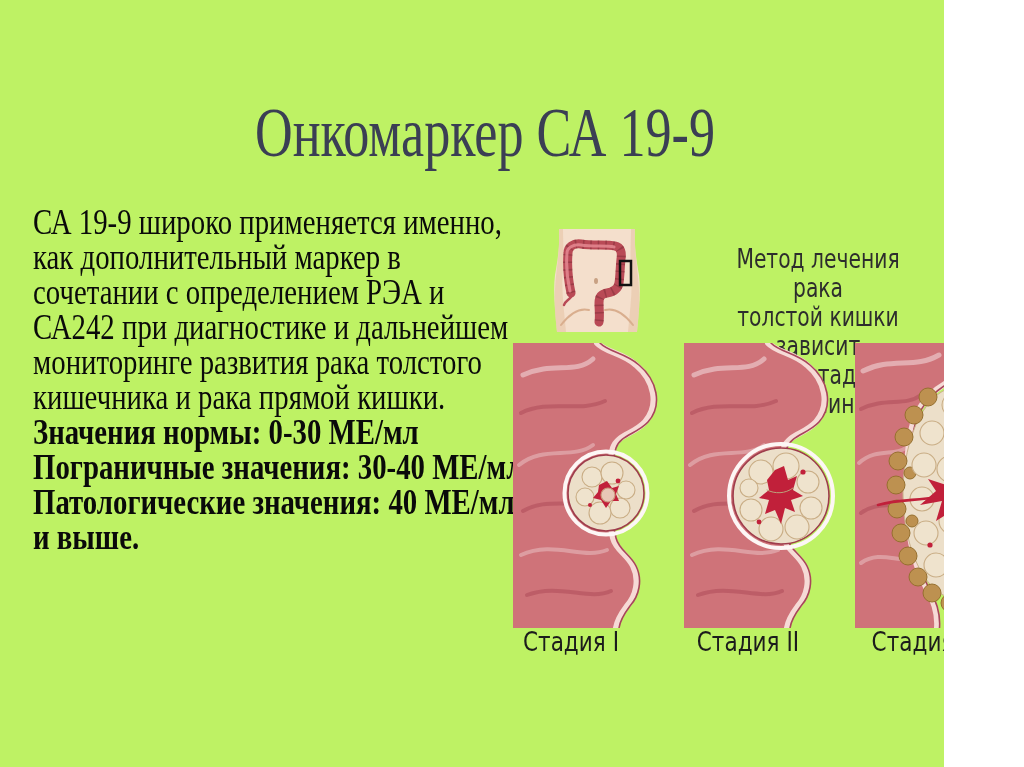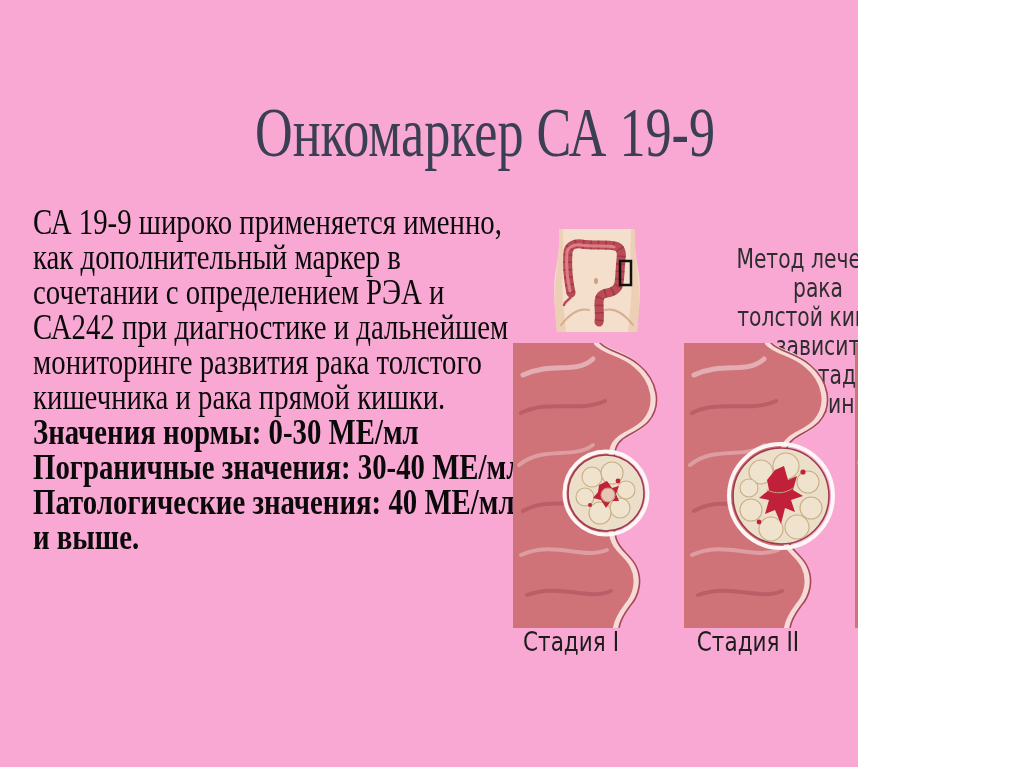--- a/index.html
+++ b/index.html
@@ -1,16 +1,16 @@
 <!DOCTYPE html>
 <html><head>
 <meta charset="utf-8">
 <style>
   html,body{margin:0;padding:0;background:#ffffff;}
-  .slide{position:relative;width:858px;height:767px;background:#f9a8d4;overflow:hidden;
+  .slide{position:relative;width:944px;height:767px;background:#bef264;overflow:hidden;
          font-family:"Liberation Serif",serif;}
   .title{position:absolute;left:255px;top:94px;width:660px;font-size:70px;line-height:77px;
          white-space:nowrap;transform:scaleX(0.745);transform-origin:left top;}
   .body-text{position:absolute;left:33px;top:205px;width:640px;font-size:36px;line-height:35px;
          color:#0a0a0a;transform:scaleX(0.80);transform-origin:left top;}
   .body-text .line{white-space:nowrap;}
   .body-text .bold{font-weight:bold;}
   .fig-caption{position:absolute;left:678px;top:245px;width:280px;text-align:center;
          font-family:"DejaVu Sans",sans-serif;font-size:26px;line-height:29px;color:#2d2d2d;
          transform:scaleX(0.78);transform-origin:center top;}

